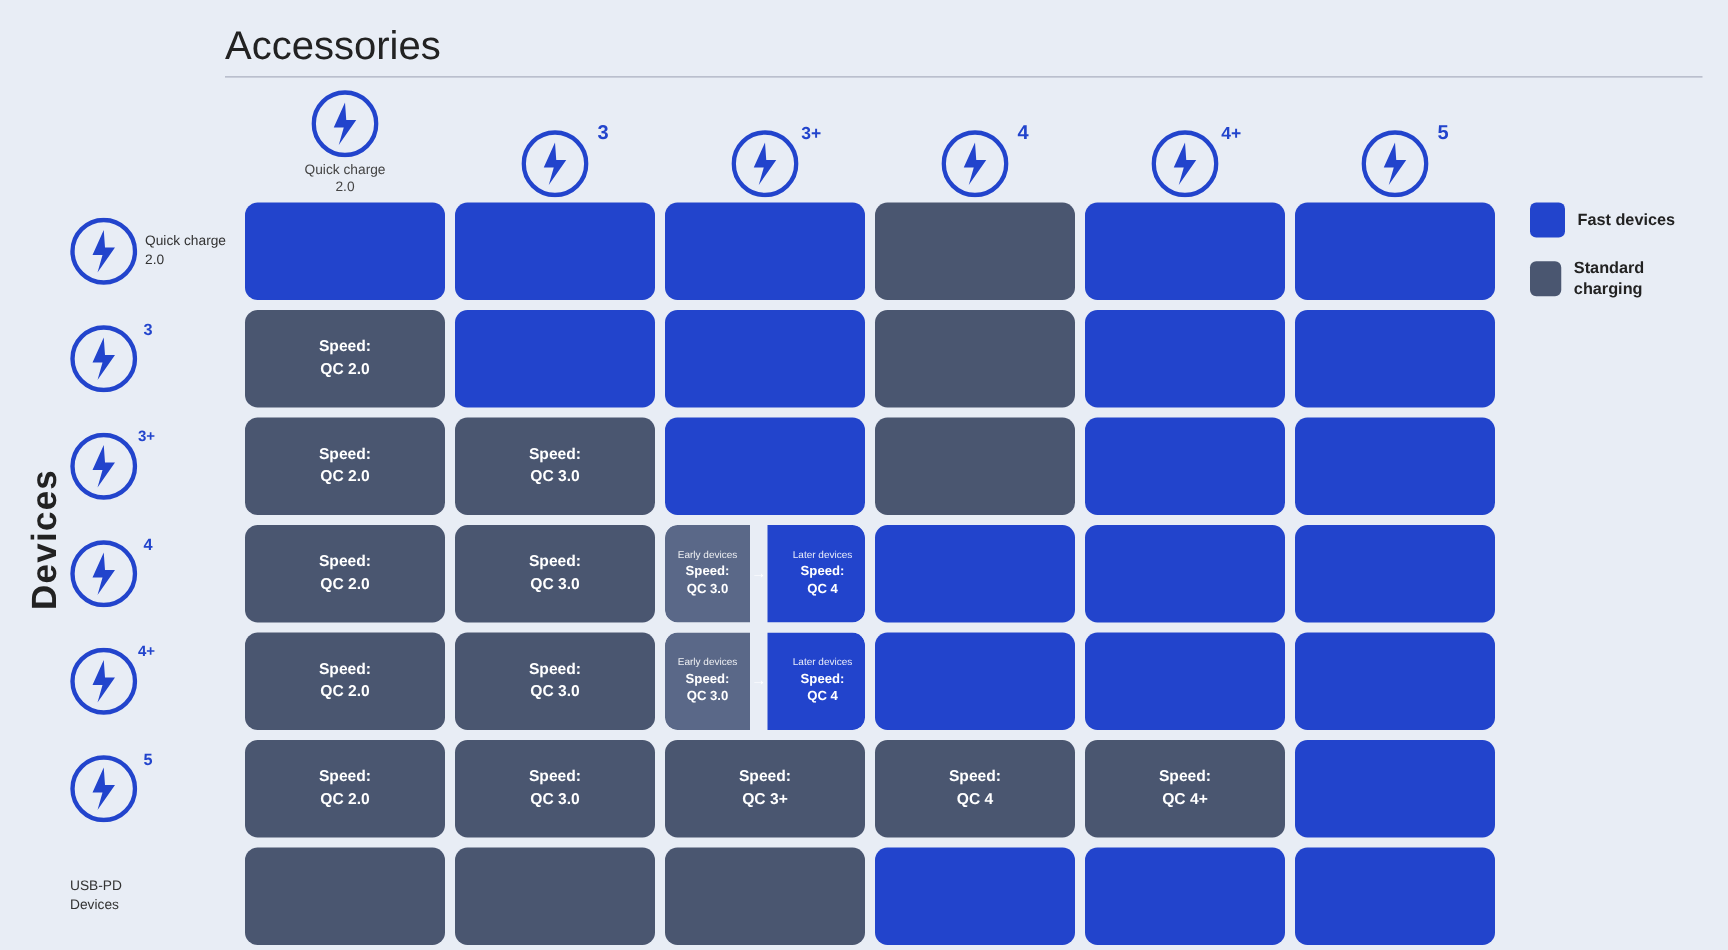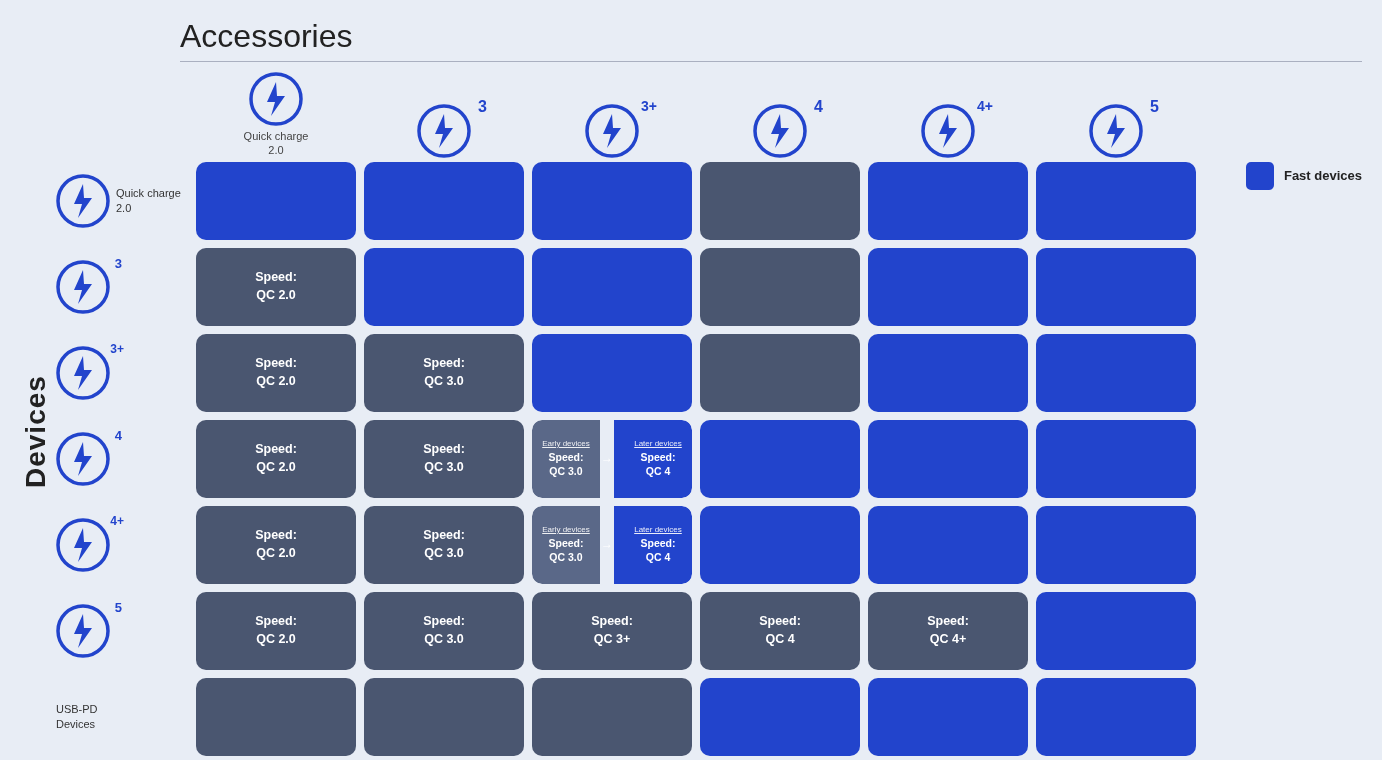--- a/index.html
+++ b/index.html
@@ -160,21 +160,20 @@
       line-height: 1.3;
       padding: 4px 2px;
     }
     .cell-half-left { background: #5a6888; border-radius: 10px 0 0 10px; }
     .cell-half-right { background: #2244cc; border-radius: 0 10px 10px 0; padding-left: 12px; }
     .cell-half-label {
       font-size: 8px;
       font-weight: 400;
       margin-bottom: 2px;
       opacity: 0.9;
-      text-decoration: underline;
     }
     .arrow {
       font-size: 12px;
       margin: 0 1px;
     }
     
     .legend {
       display: flex;
       flex-direction: column;
       gap: 16px;
@@ -434,16 +433,20 @@
 
         </div>
       </div>
     </div>
 
     <div class="legend">
       <div class="legend-item">
         <div class="legend-swatch blue"></div>
         <div class="legend-label">Fast devices</div>
       </div>
+      <div class="legend-item">
+        <div class="legend-swatch dark"></div>
+        <div class="legend-label">Standard charging</div>
+      </div>
     </div>
 
   </div>
 </div>
 
 </body></html>

